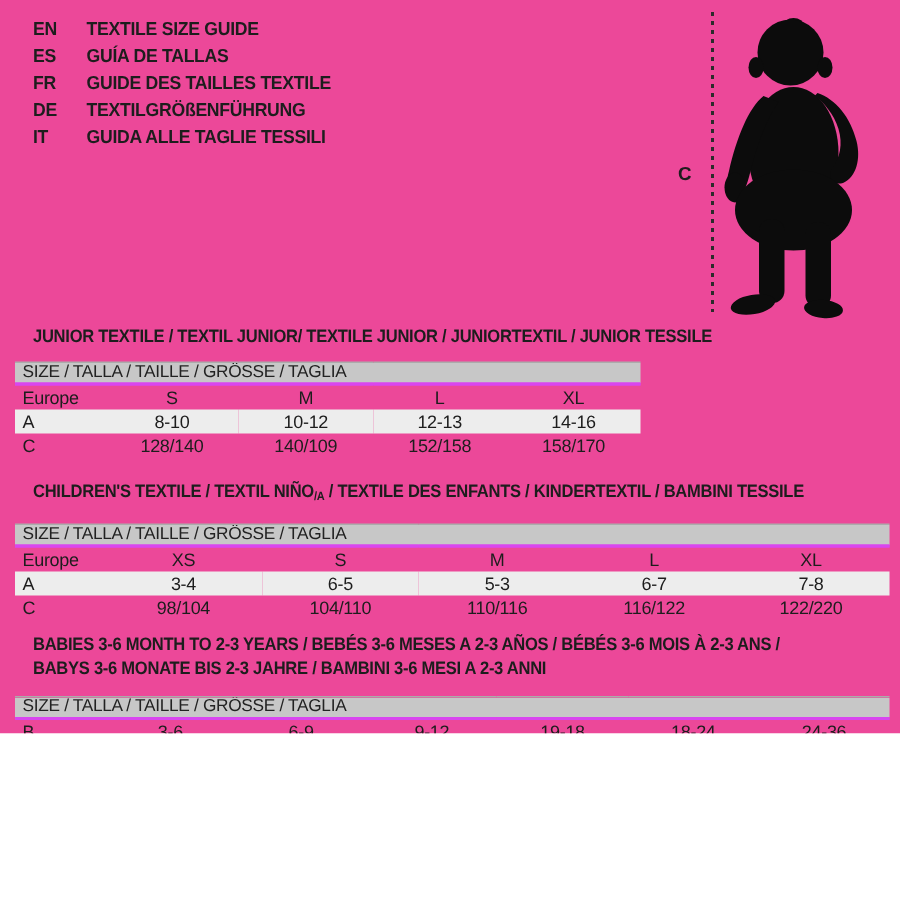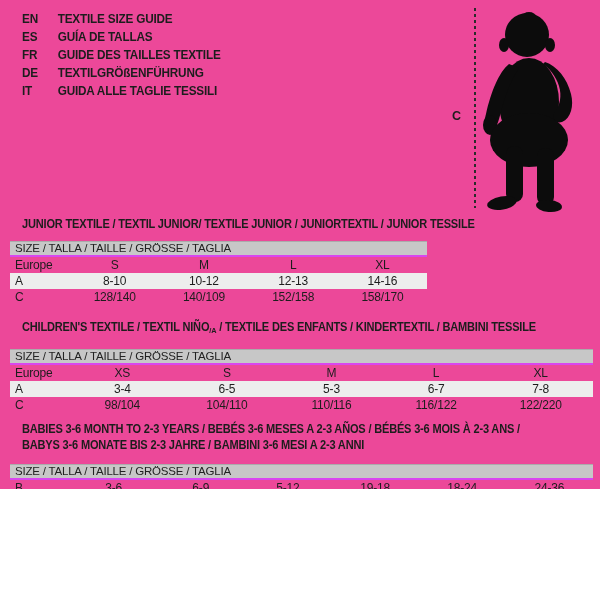--- a/index.html
+++ b/index.html
@@ -205,21 +205,21 @@
     <thead>
       <tr>
         <th colspan="7">SIZE / TALLA / TAILLE / GRÖSSE / TAGLIA</th>
       </tr>
     </thead>
     <tbody>
       <tr>
         <td class="lbl">B</td>
         <td>3-6</td>
         <td>6-9</td>
-        <td>5-12</td>
+        <td>9-12</td>
         <td>19-18</td>
         <td>18-24</td>
         <td>24-36</td>
       </tr>
       <tr class="alt">
         <td class="lbl">C</td>
         <td>62/68</td>
         <td>68/74</td>
         <td>74/80</td>
         <td>80/86</td>

